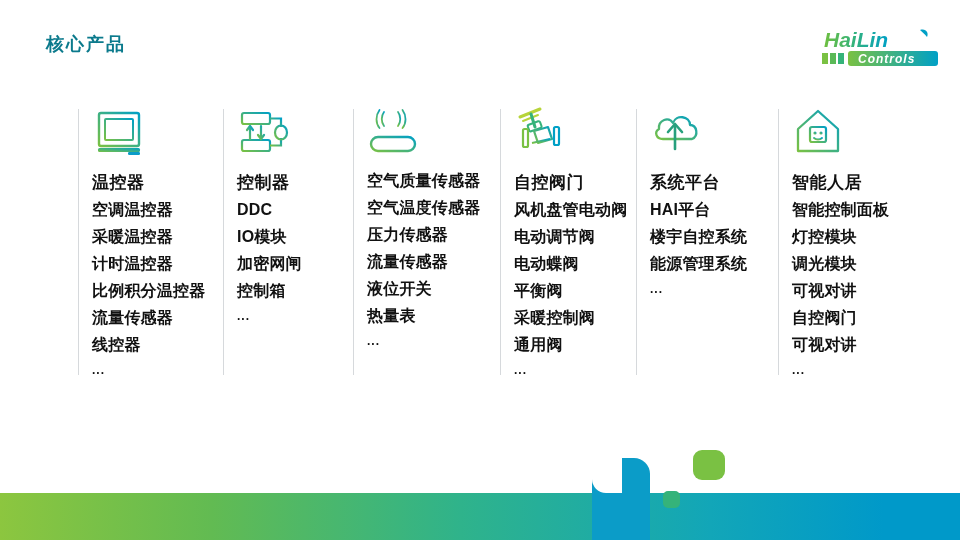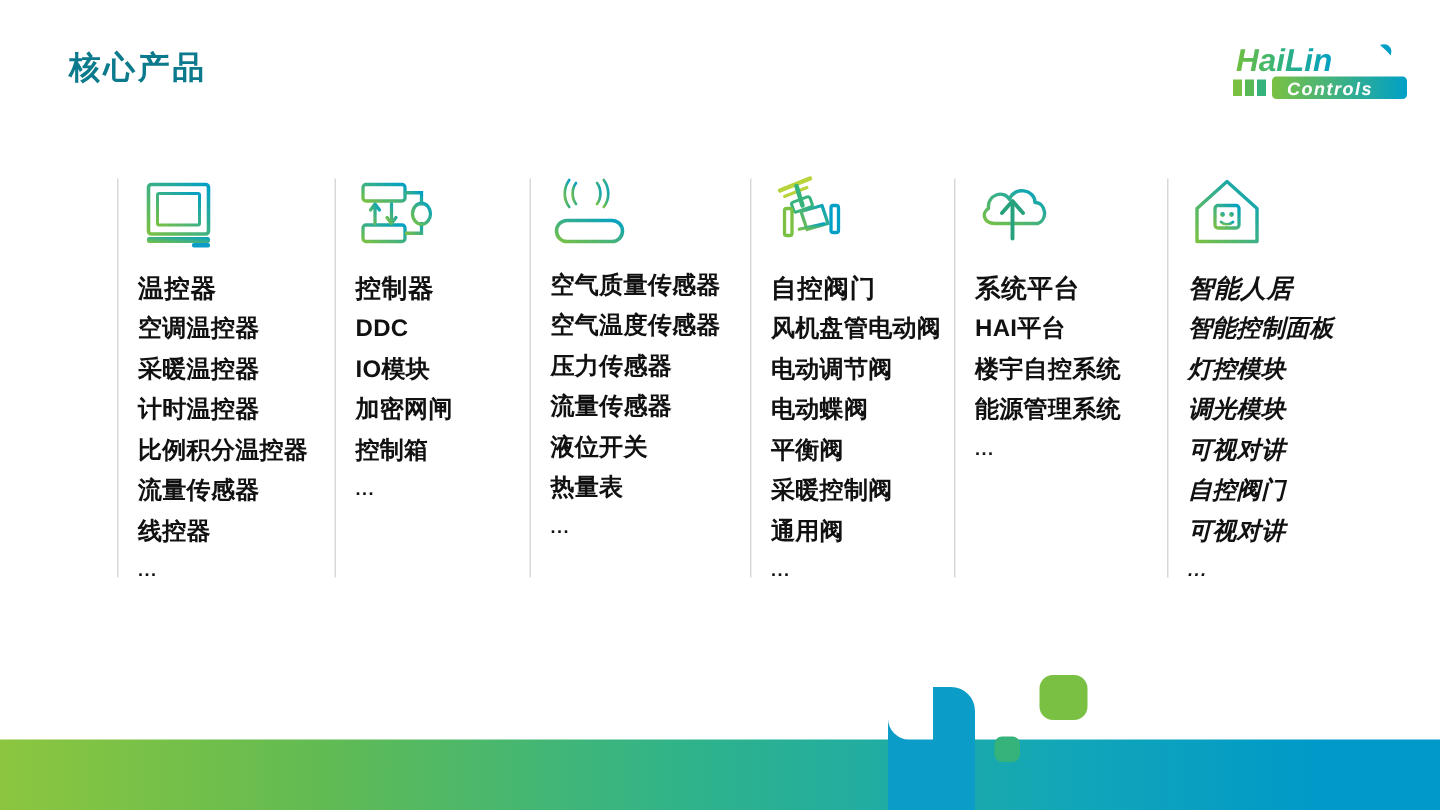--- a/index.html
+++ b/index.html
@@ -7,50 +7,50 @@
     width:960px;height:540px;overflow:hidden;
     background:#ffffff;
     font-family:"Liberation Sans","DejaVu Sans",sans-serif;
     position:relative;
   }
   .slide{position:absolute;inset:0;background:#fff;overflow:hidden;}
 
   
   .page-title{
     position:absolute;left:46px;top:35px;
-    font-size:21px;font-weight:bold;color:#0b7a8c;
+    font-size:18px;font-weight:bold;color:#0b7a8c;
     letter-spacing:2px;line-height:1;
   }
   .logo{
     position:absolute;right:12px;top:26px;
     width:140px;height:44px;
   }
 
   
   .columns{
-    position:absolute;left:78px;top:115px;
+    position:absolute;left:78px;top:105px;
     width:832px;height:290px;
     display:flex;
   }
   .col{
     position:relative;
     padding-left:14px;
     box-sizing:border-box;
   }
   .col::before{
     content:"";
     position:absolute;left:0;top:4px;bottom:20px;
     width:1px;background:#d6d9dc;
   }
   .col-0{width:145px;}
   .col-1{width:130px;}
   .col-2{width:147px;}
   .col-3{width:136px;}
   .col-4{width:142px;}
-  .col-5{width:132px;font-style:italic;}
+  .col-5{width:132px;}
 
   .col-icon{
     height:62px;width:56px;
     display:block;
     margin-bottom:6px;
   }
   .col-icon svg{display:block;}
 
   .col-head{
     font-size:17px;font-weight:bold;color:#111;

